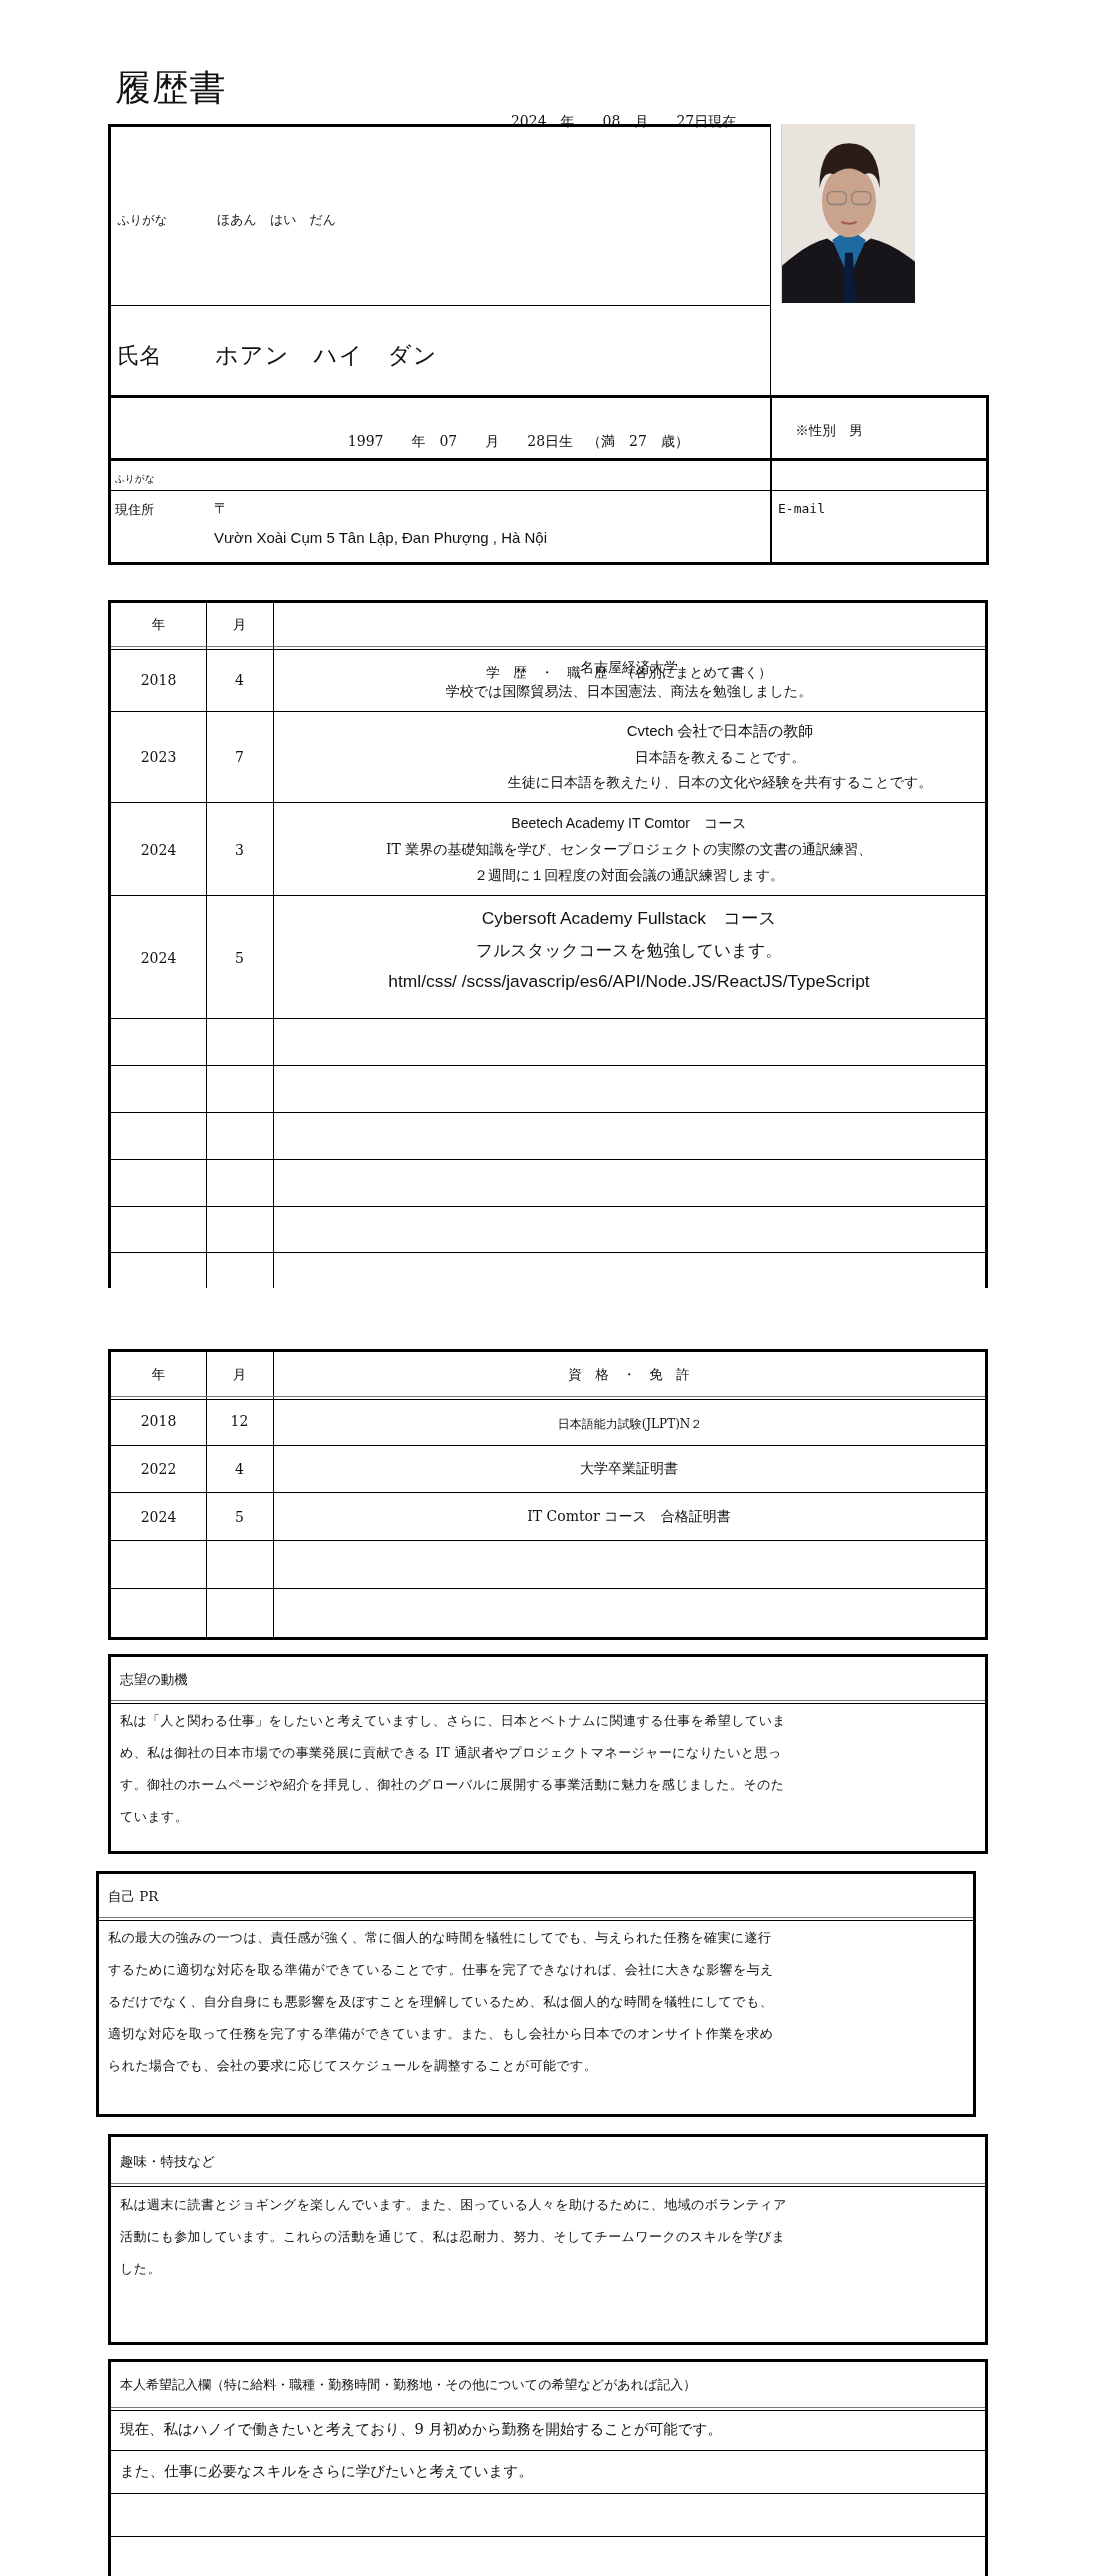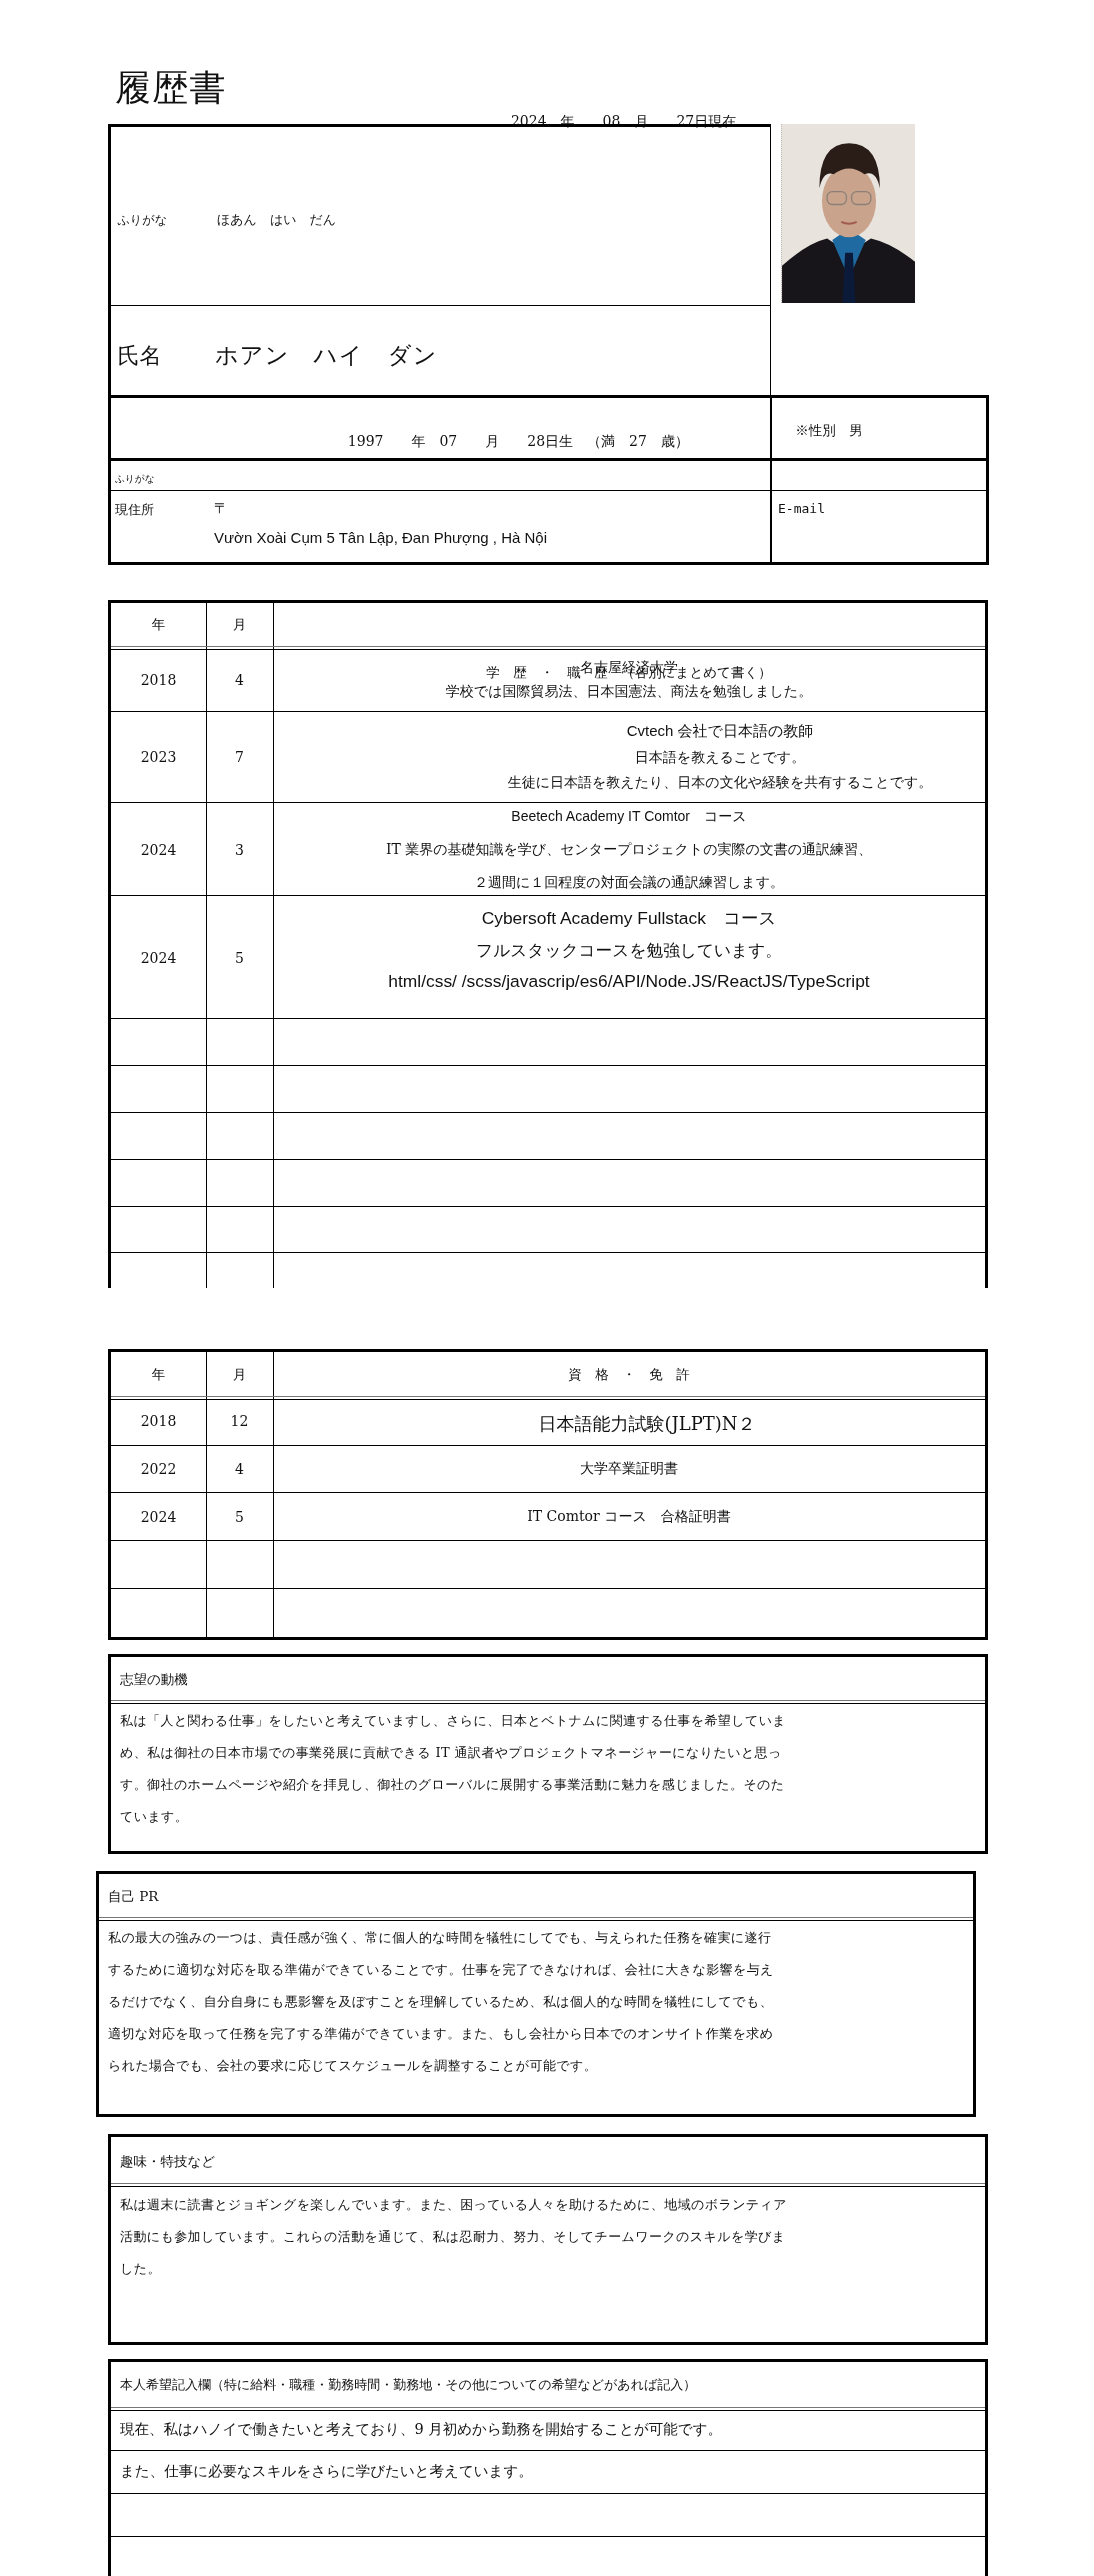--- a/index.html
+++ b/index.html
@@ -100,21 +100,21 @@
       <span class="sans" style="font-size:15px;">Cvtech 会社で日本語の教師</span>
       <span>日本語を教えることです。</span>
       <span>生徒に日本語を教えたり、日本の文化や経験を共有することです。</span>
     </div>
   </div>
   <div class="hl thick" style="top:199px; border-top-width:1.9px;"></div>
 
   <div class="cell-center" style="left:0; top:201px; width:95px; height:91px; font-size:14px;">2024</div>
   <div class="cell-center" style="left:95px; top:201px; width:67px; height:91px; font-size:14px;">3</div>
   <div class="cell-center" style="left:162px; top:201px; width:712px; height:91px;">
-    <div class="hist-lines" style="gap:15px;justify-content:space-between;">
+    <div class="hist-lines" style="gap:8px;justify-content:space-between;">
       <span class="sans" style="font-size:14px;">Beetech Academy IT Comtor　コース</span>
       <span>IT 業界の基礎知識を学び、センタープロジェクトの実際の文書の通訳練習、</span>
       <span>２週間に１回程度の対面会議の通訳練習します。</span>
     </div>
   </div>
   <div class="hl" style="top:292px;"></div>
 
   <div class="cell-center" style="left:0; top:294px; width:95px; height:121px; font-size:14px;">2024</div>
   <div class="cell-center" style="left:95px; top:294px; width:67px; height:121px; font-size:14px;">5</div>
   <div class="abs" style="left:162px; top:303px; width:712px; height:103px;">
@@ -143,21 +143,21 @@
   <div class="vl" style="left:95px; border-left-width:1px;"></div>
   <div class="vl" style="left:162px; border-left-width:1.3px;"></div>
 
   <div class="cell-center" style="left:0; top:0; width:95px; height:45px; font-size:13.5px;">年</div>
   <div class="cell-center" style="left:95px; top:0; width:67px; height:45px; font-size:13.5px;">月</div>
   <div class="cell-center" style="left:162px; top:0; width:712px; height:45px; font-size:13.5px;">資　格　・　免　許</div>
   <div class="hl dbl" style="top:44px; border-top-width:1.9px;"></div>
 
   <div class="cell-center" style="left:0; top:46px; width:95px; height:46px; font-size:14px;">2018</div>
   <div class="cell-center" style="left:95px; top:46px; width:67px; height:46px; font-size:14px;">12</div>
-  <div class="cell-center" style="left:180px; top:46px; width:712px; height:52px; font-size:18px;">日本語能力試験(JLPT)N２</div>
+  <div class="cell-center" style="left:163px; top:46px; width:712px; height:52px; font-size:12px;">日本語能力試験(JLPT)N２</div>
   <div class="hl" style="top:93px;"></div>
 
   <div class="cell-center" style="left:0; top:94px; width:95px; height:46px; font-size:14px;">2022</div>
   <div class="cell-center" style="left:95px; top:94px; width:67px; height:46px; font-size:14px;">4</div>
   <div class="cell-center" style="left:162px; top:94px; width:712px; height:46px; font-size:14px;">大学卒業証明書</div>
   <div class="hl" style="top:140px;"></div>
 
   <div class="cell-center" style="left:0; top:142px; width:95px; height:46px; font-size:14px;">2024</div>
   <div class="cell-center" style="left:95px; top:142px; width:67px; height:46px; font-size:14px;">5</div>
   <div class="cell-center" style="left:162px; top:142px; width:712px; height:46px; font-size:14px;">IT Comtor コース　合格証明書</div>

